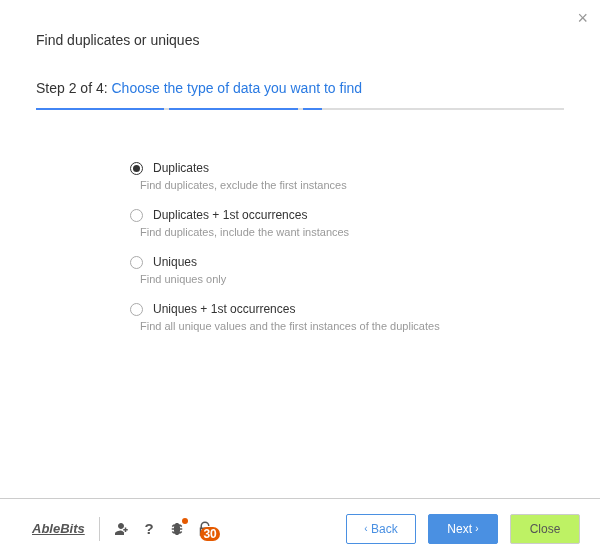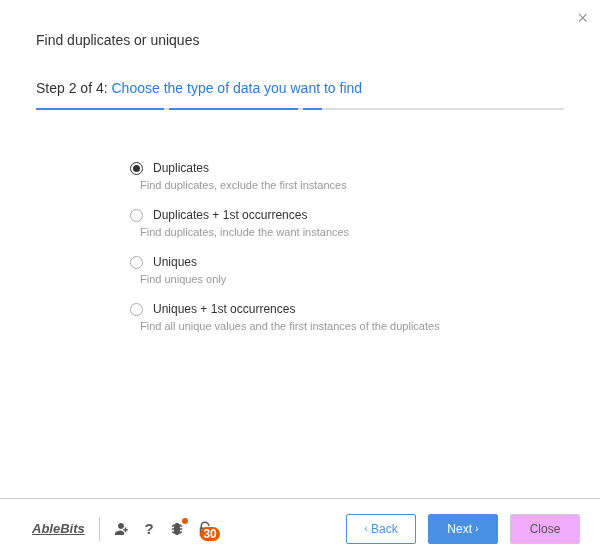--- a/index.html
+++ b/index.html
@@ -181,21 +181,21 @@
       background: #fff;
       border: 1px solid #4a90e2;
       color: #4a90e2;
     }
     .btn-primary {
       background: #4a90e2;
       border: 1px solid #4a90e2;
       color: #fff;
     }
     .btn-default {
-      background: #f0abfc;
+      background: #bef264;
       border: 1px solid #ccc;
       color: #555;
     }
     .chev { font-size: 10px; }
   </style>
 </head>
 <body>
 
 <div class="close-x">×</div>
 

